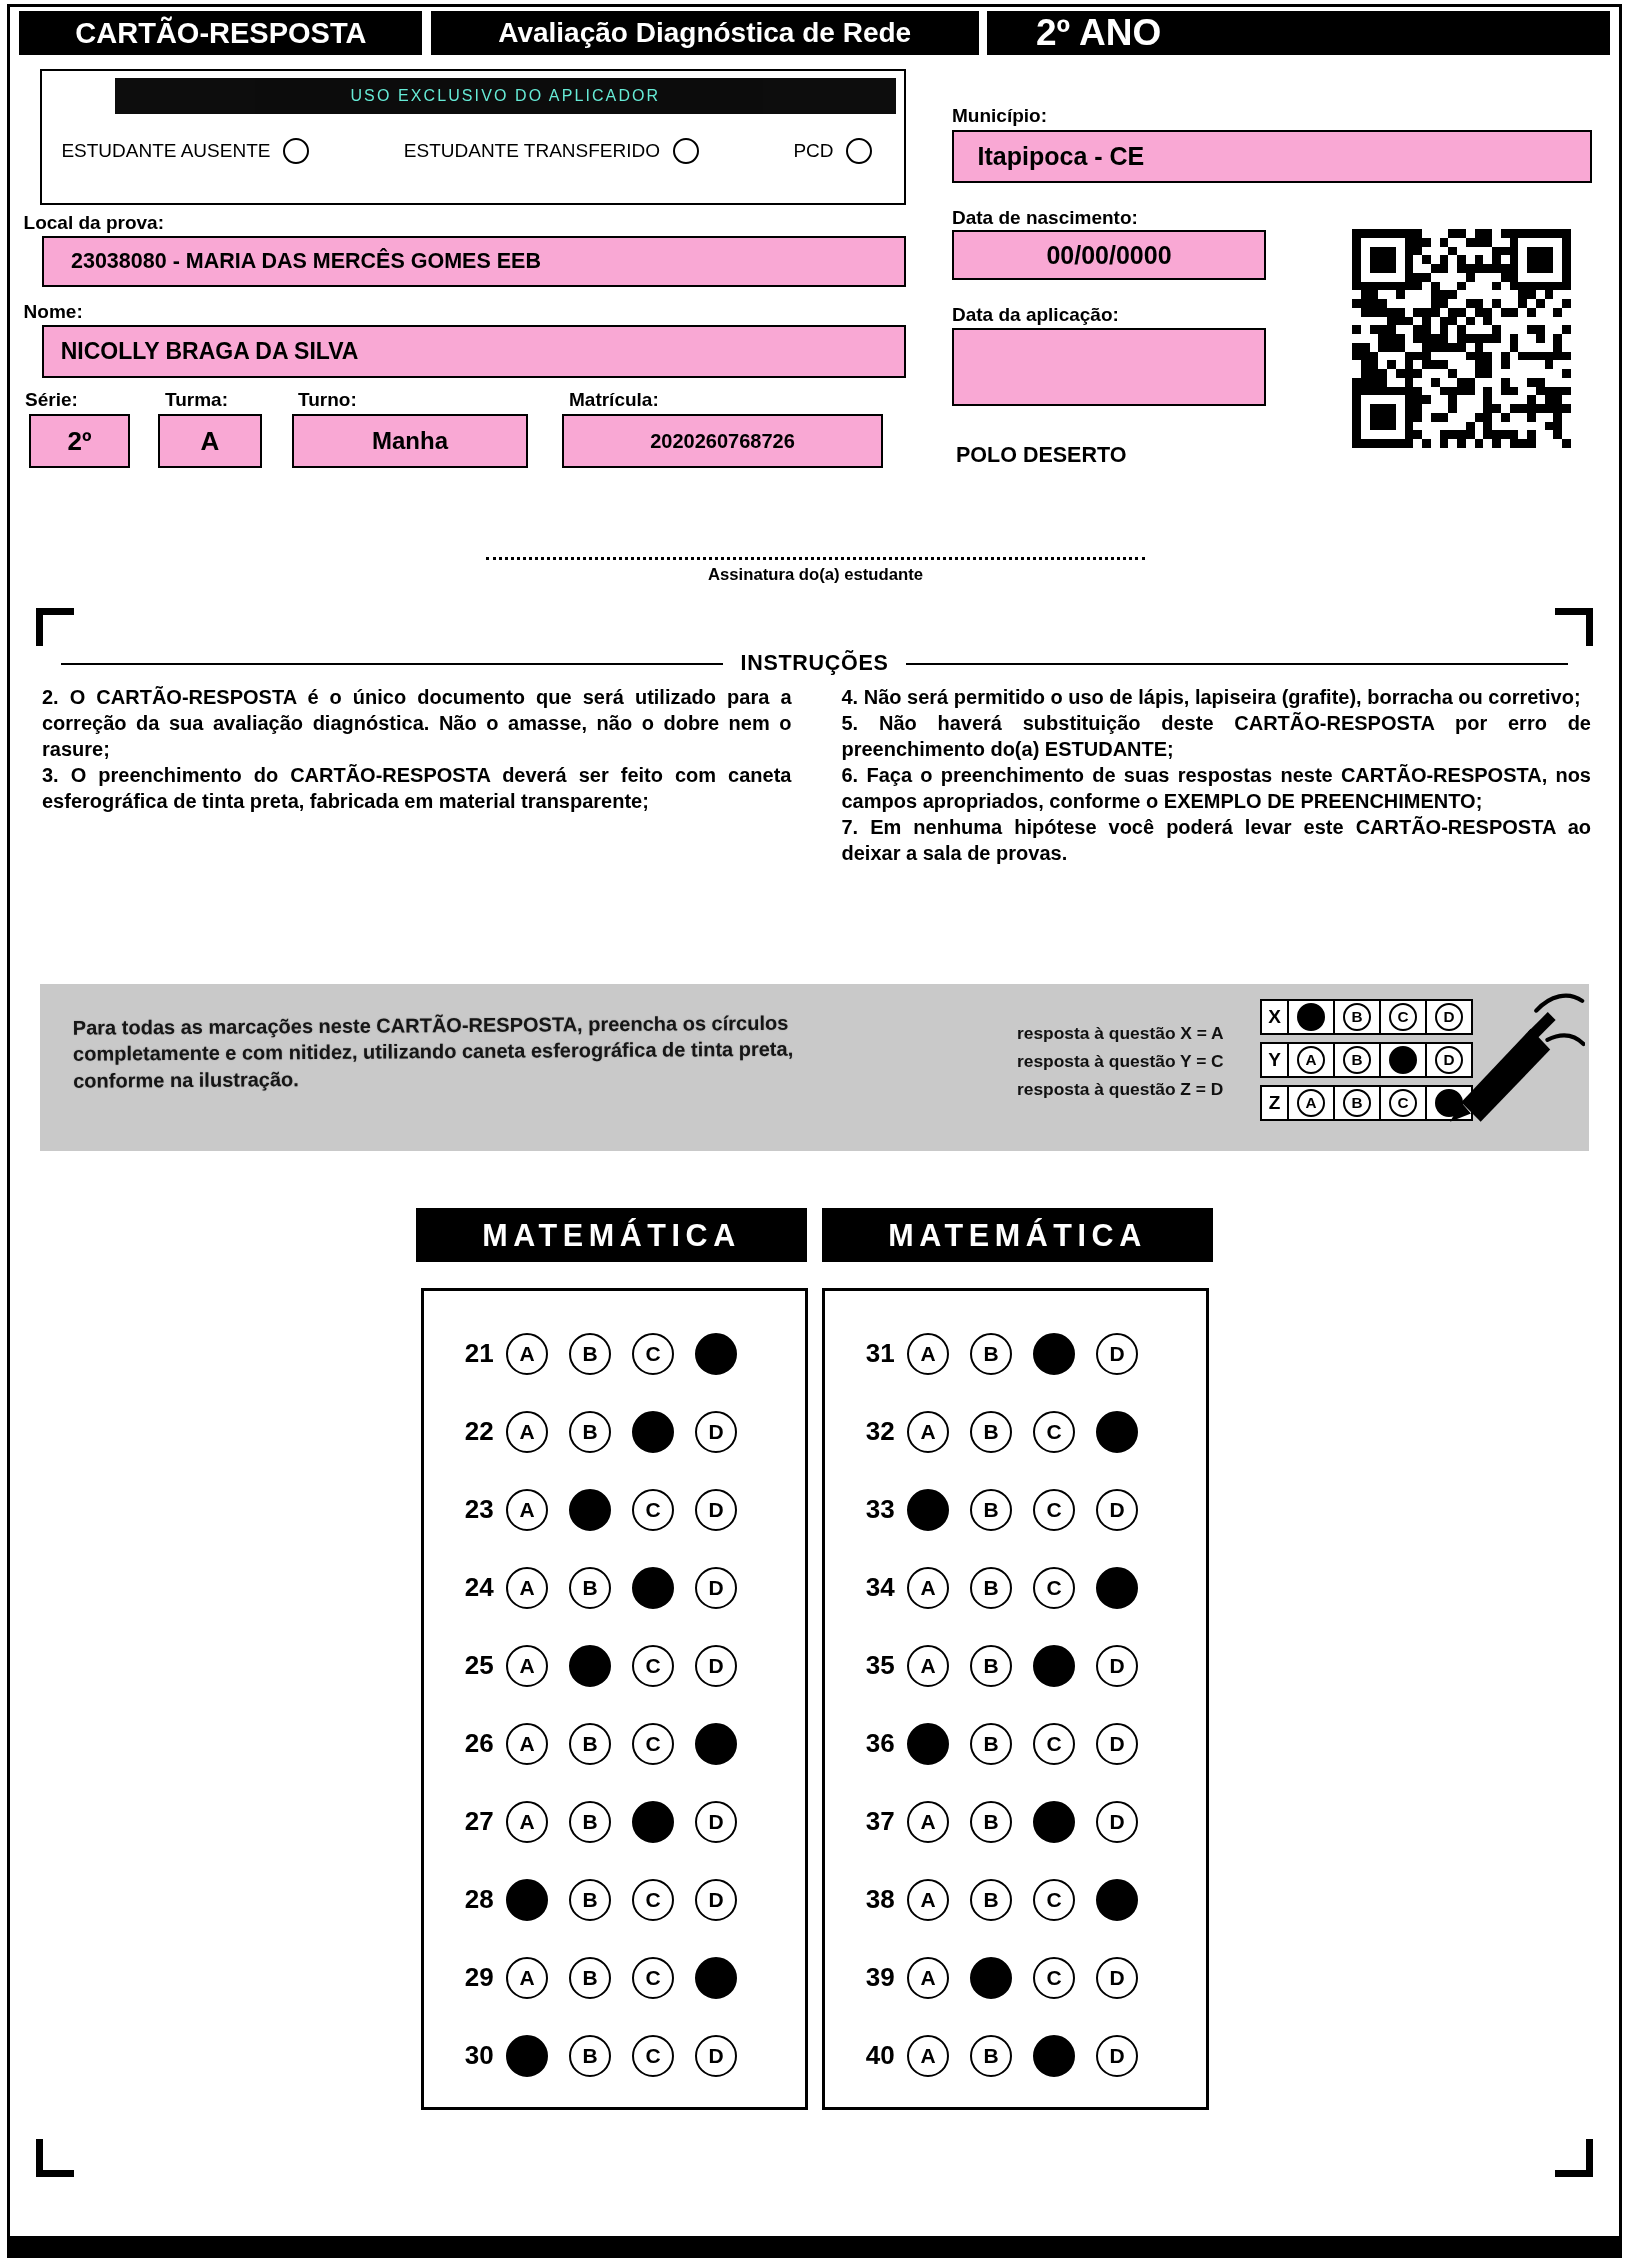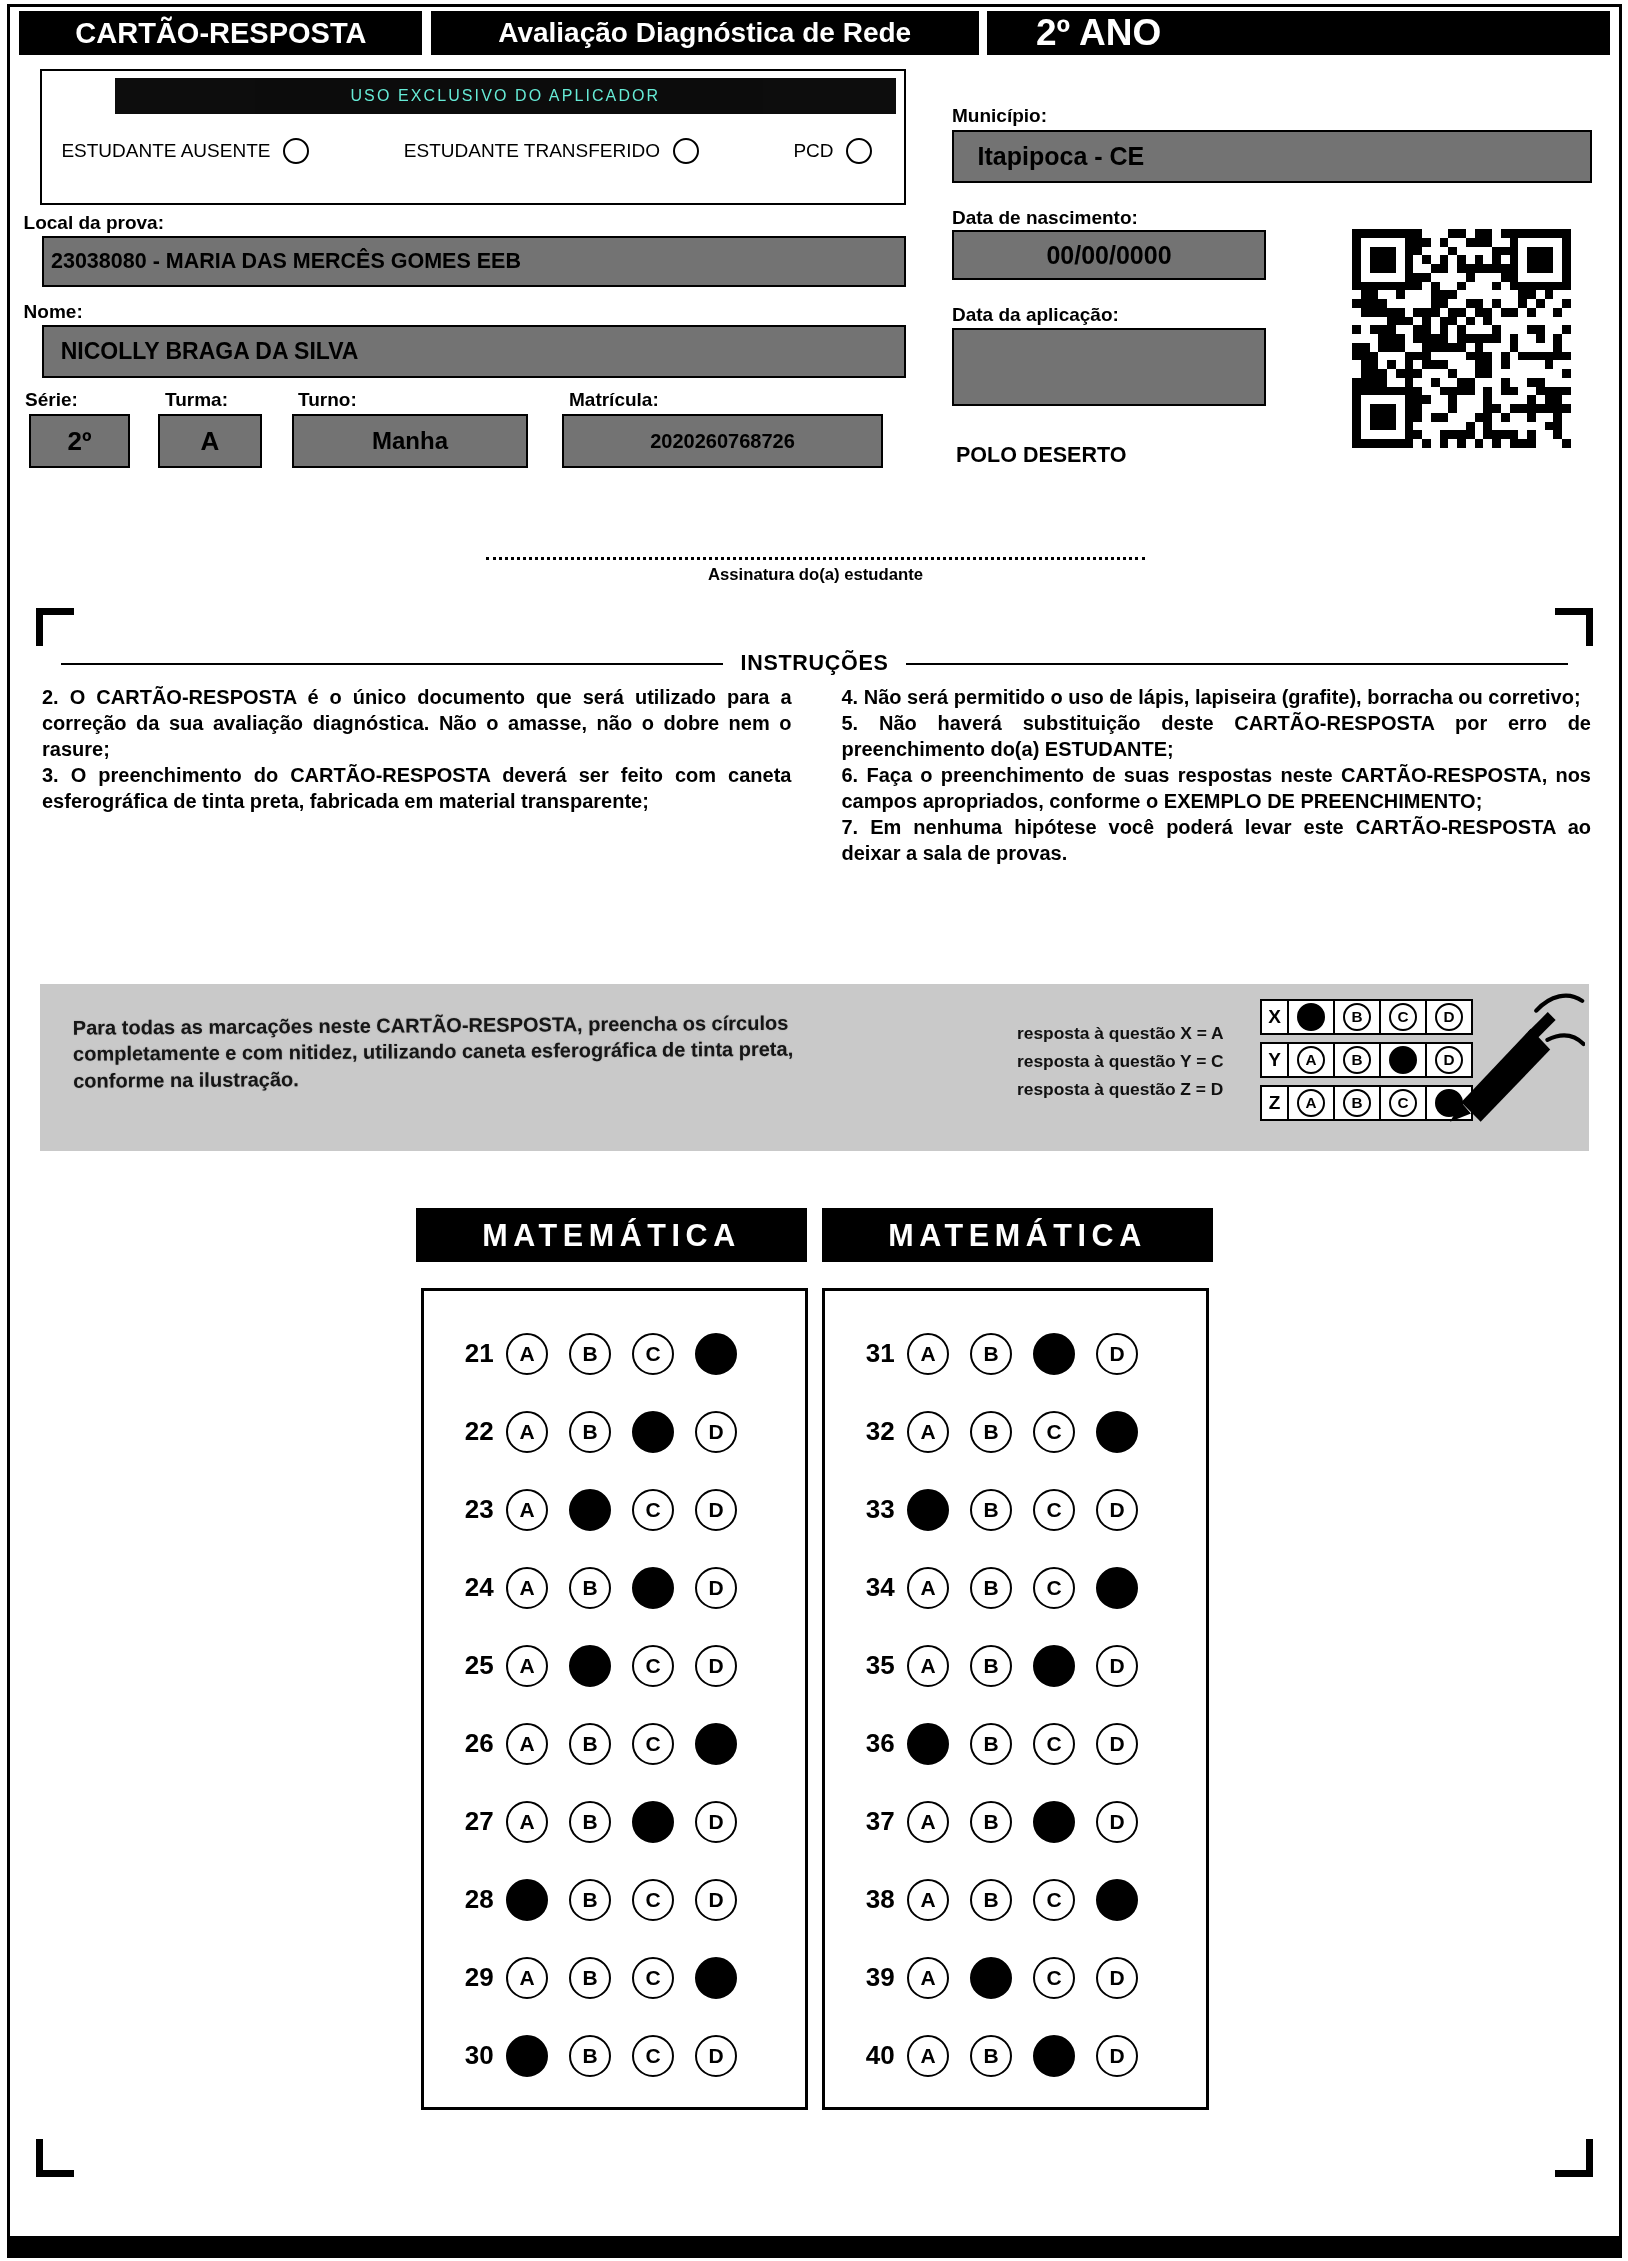--- a/index.html
+++ b/index.html
@@ -21,22 +21,22 @@
 
   
   .status-box{position:absolute;left:40px;top:69px;width:866px;height:136px;border:2.1px solid #000;box-sizing:border-box;}
   .redacted{margin:7px 8.3px 0 73px;height:36px;background:#000;color:#5eead4;font-size:16px;display:flex;align-items:center;justify-content:center;letter-spacing:2.1px;opacity:.95;}
   .status-row{display:flex;align-items:center;justify-content:space-between;padding:0 32px 0 19.4px;margin-top:23.6px;}
   .status-item{display:flex;align-items:center;gap:12.5px;font-size:19px;font-weight:500;}
   .check-circle{width:26px;height:26px;border:2.1px solid #000;border-radius:50%;box-sizing:border-box;background:#fff;}
 
   
   .lbl{position:absolute;font-weight:bold;font-size:19px;}
-  .field{position:absolute;border:2.8px solid #000;box-sizing:border-box;background:#737373;display:flex;align-items:center;font-weight:bold;text-align:right;}
-  .f-local{left:42px;top:236px;width:864px;height:51px;font-size:21.5px;padding-left:7px;}
+  .field{position:absolute;border:2.8px solid #000;box-sizing:border-box;background:#f9a8d4;display:flex;align-items:center;font-weight:bold;text-align:right;}
+  .f-local{left:42px;top:236px;width:864px;height:51px;font-size:21.5px;padding-left:27px;}
   .f-nome{left:42px;top:325px;width:864px;height:53px;font-size:23px;padding-left:16.7px;}
   .f-serie{left:29px;top:414px;width:101px;height:54px;font-size:26px;justify-content:center;}
   .f-turma{left:158px;top:414px;width:104px;height:54px;font-size:26px;justify-content:center;}
   .f-turno{left:292px;top:414px;width:236px;height:54px;font-size:24px;justify-content:center;}
   .f-matricula{left:562px;top:414px;width:321px;height:54px;font-size:20px;justify-content:center;}
   .f-municipio{left:952px;top:130px;width:640px;height:53px;font-size:25px;padding-left:23.6px;}
   .f-nascimento{left:952px;top:230px;width:314px;height:50px;font-size:25px;justify-content:center;}
   .f-aplicacao{left:952px;top:328px;width:314px;height:78px;font-size:25px;justify-content:center;}
   .polo{position:absolute;left:956px;top:443px;font-size:21.5px;font-weight:bold;}
 

